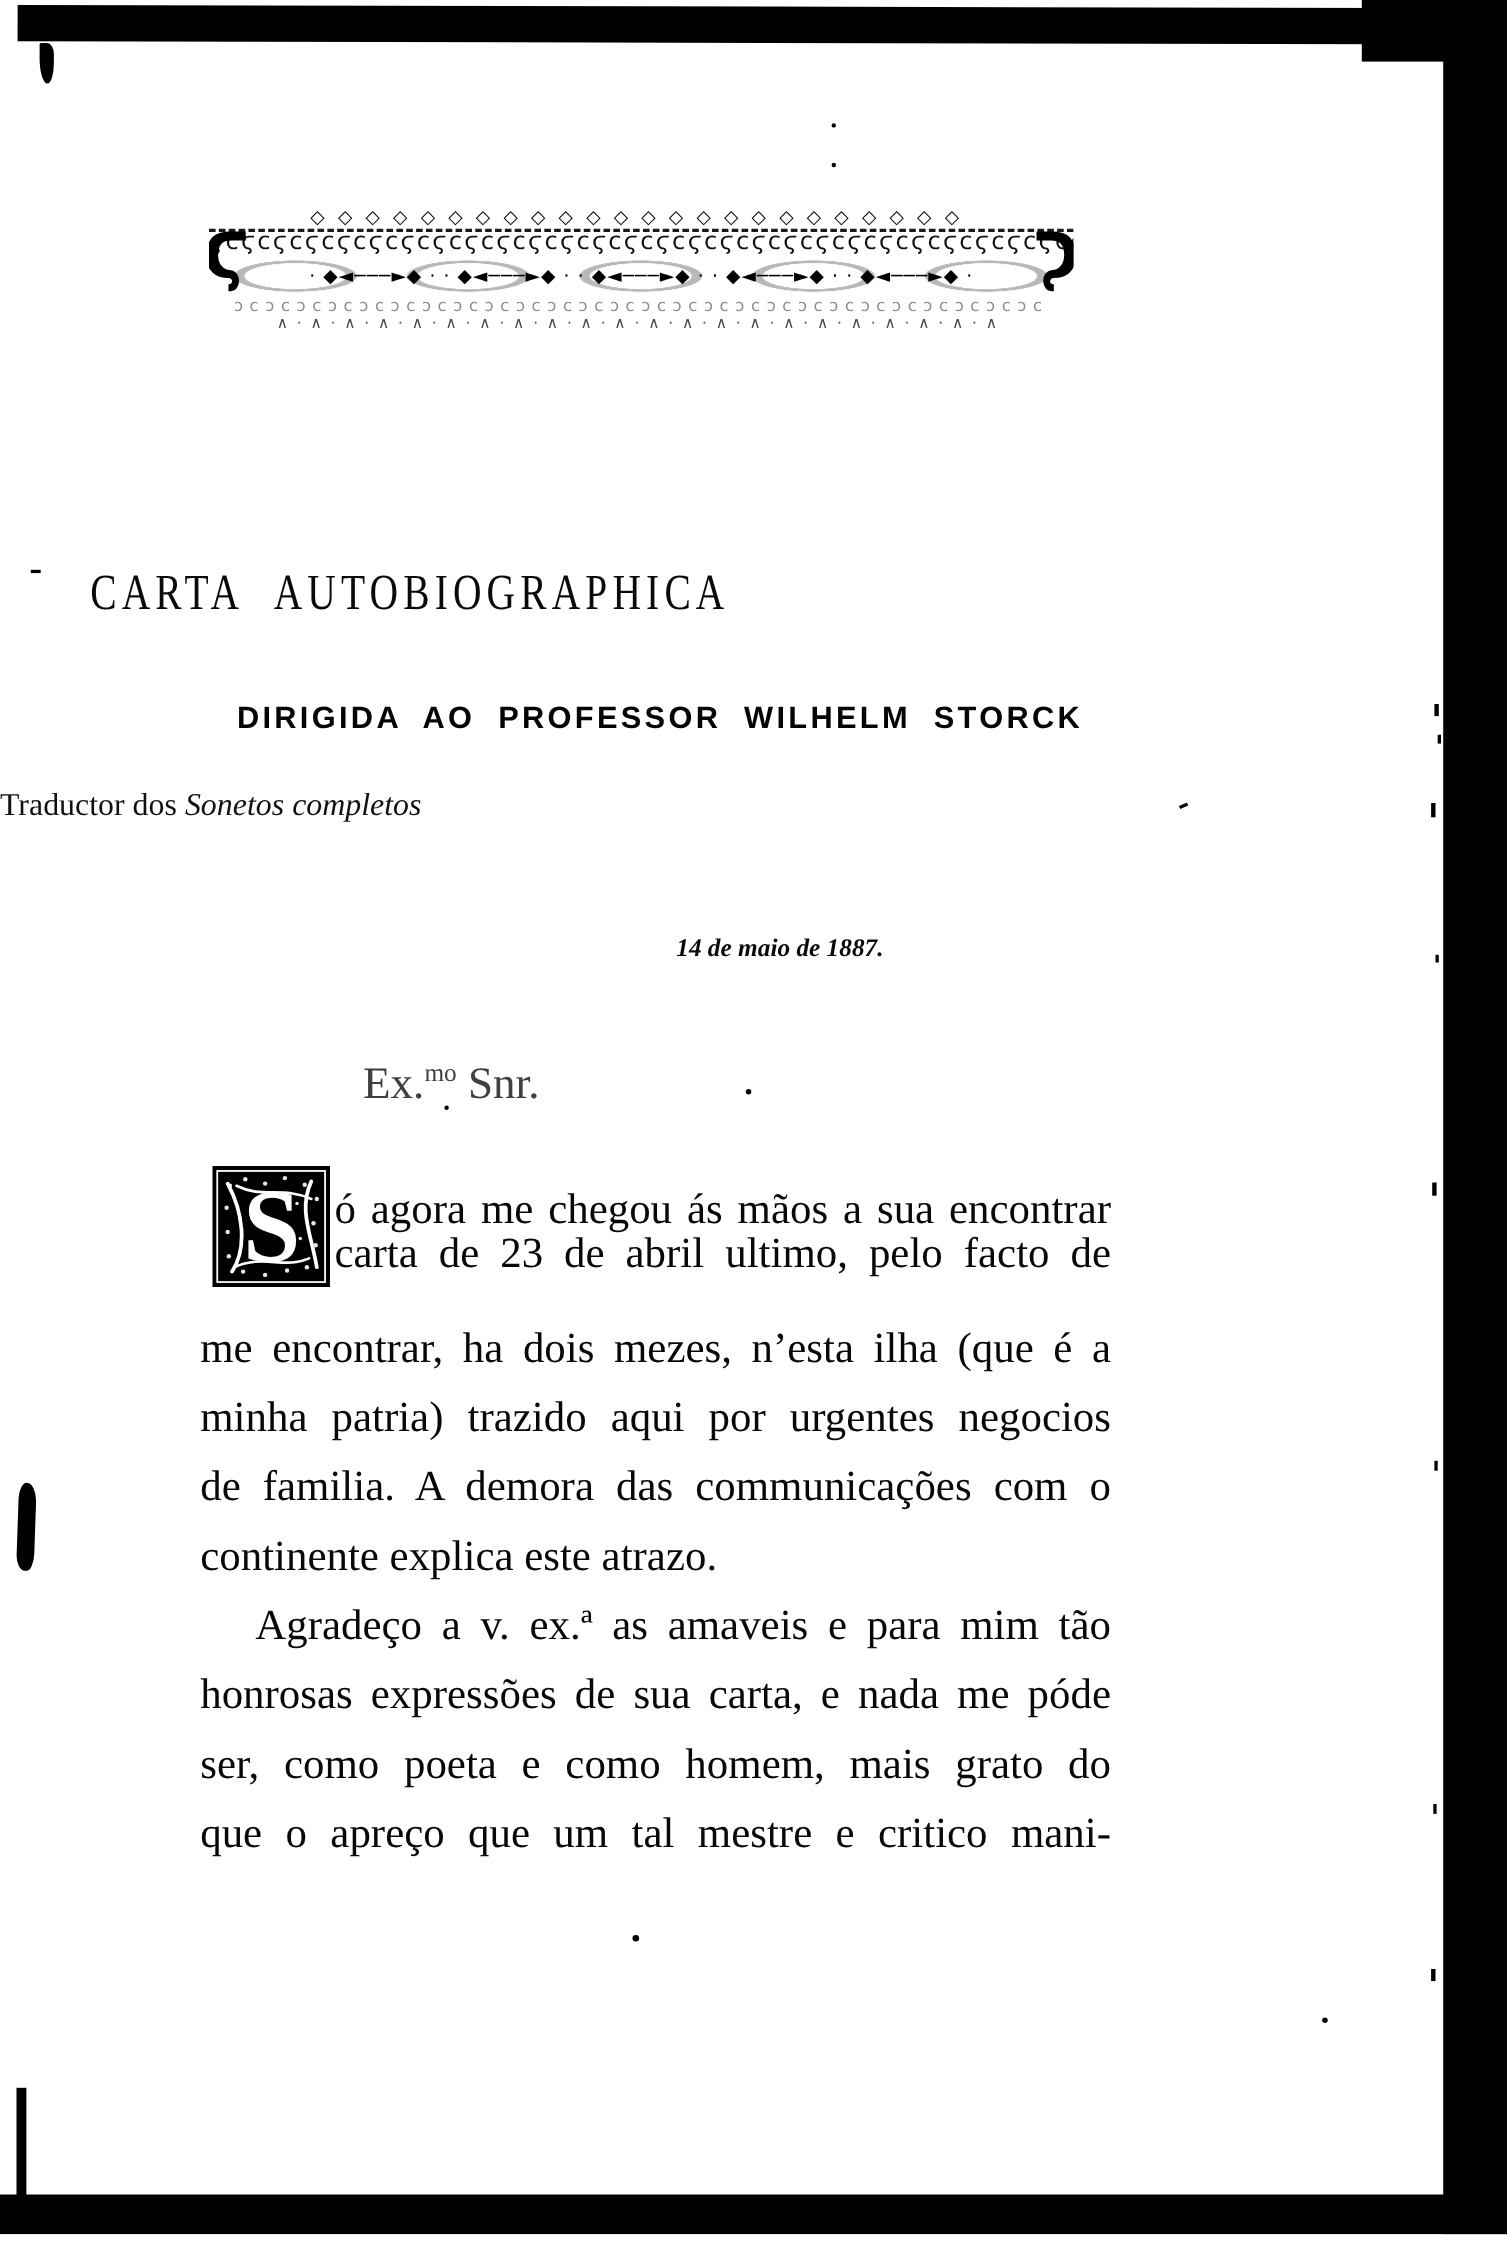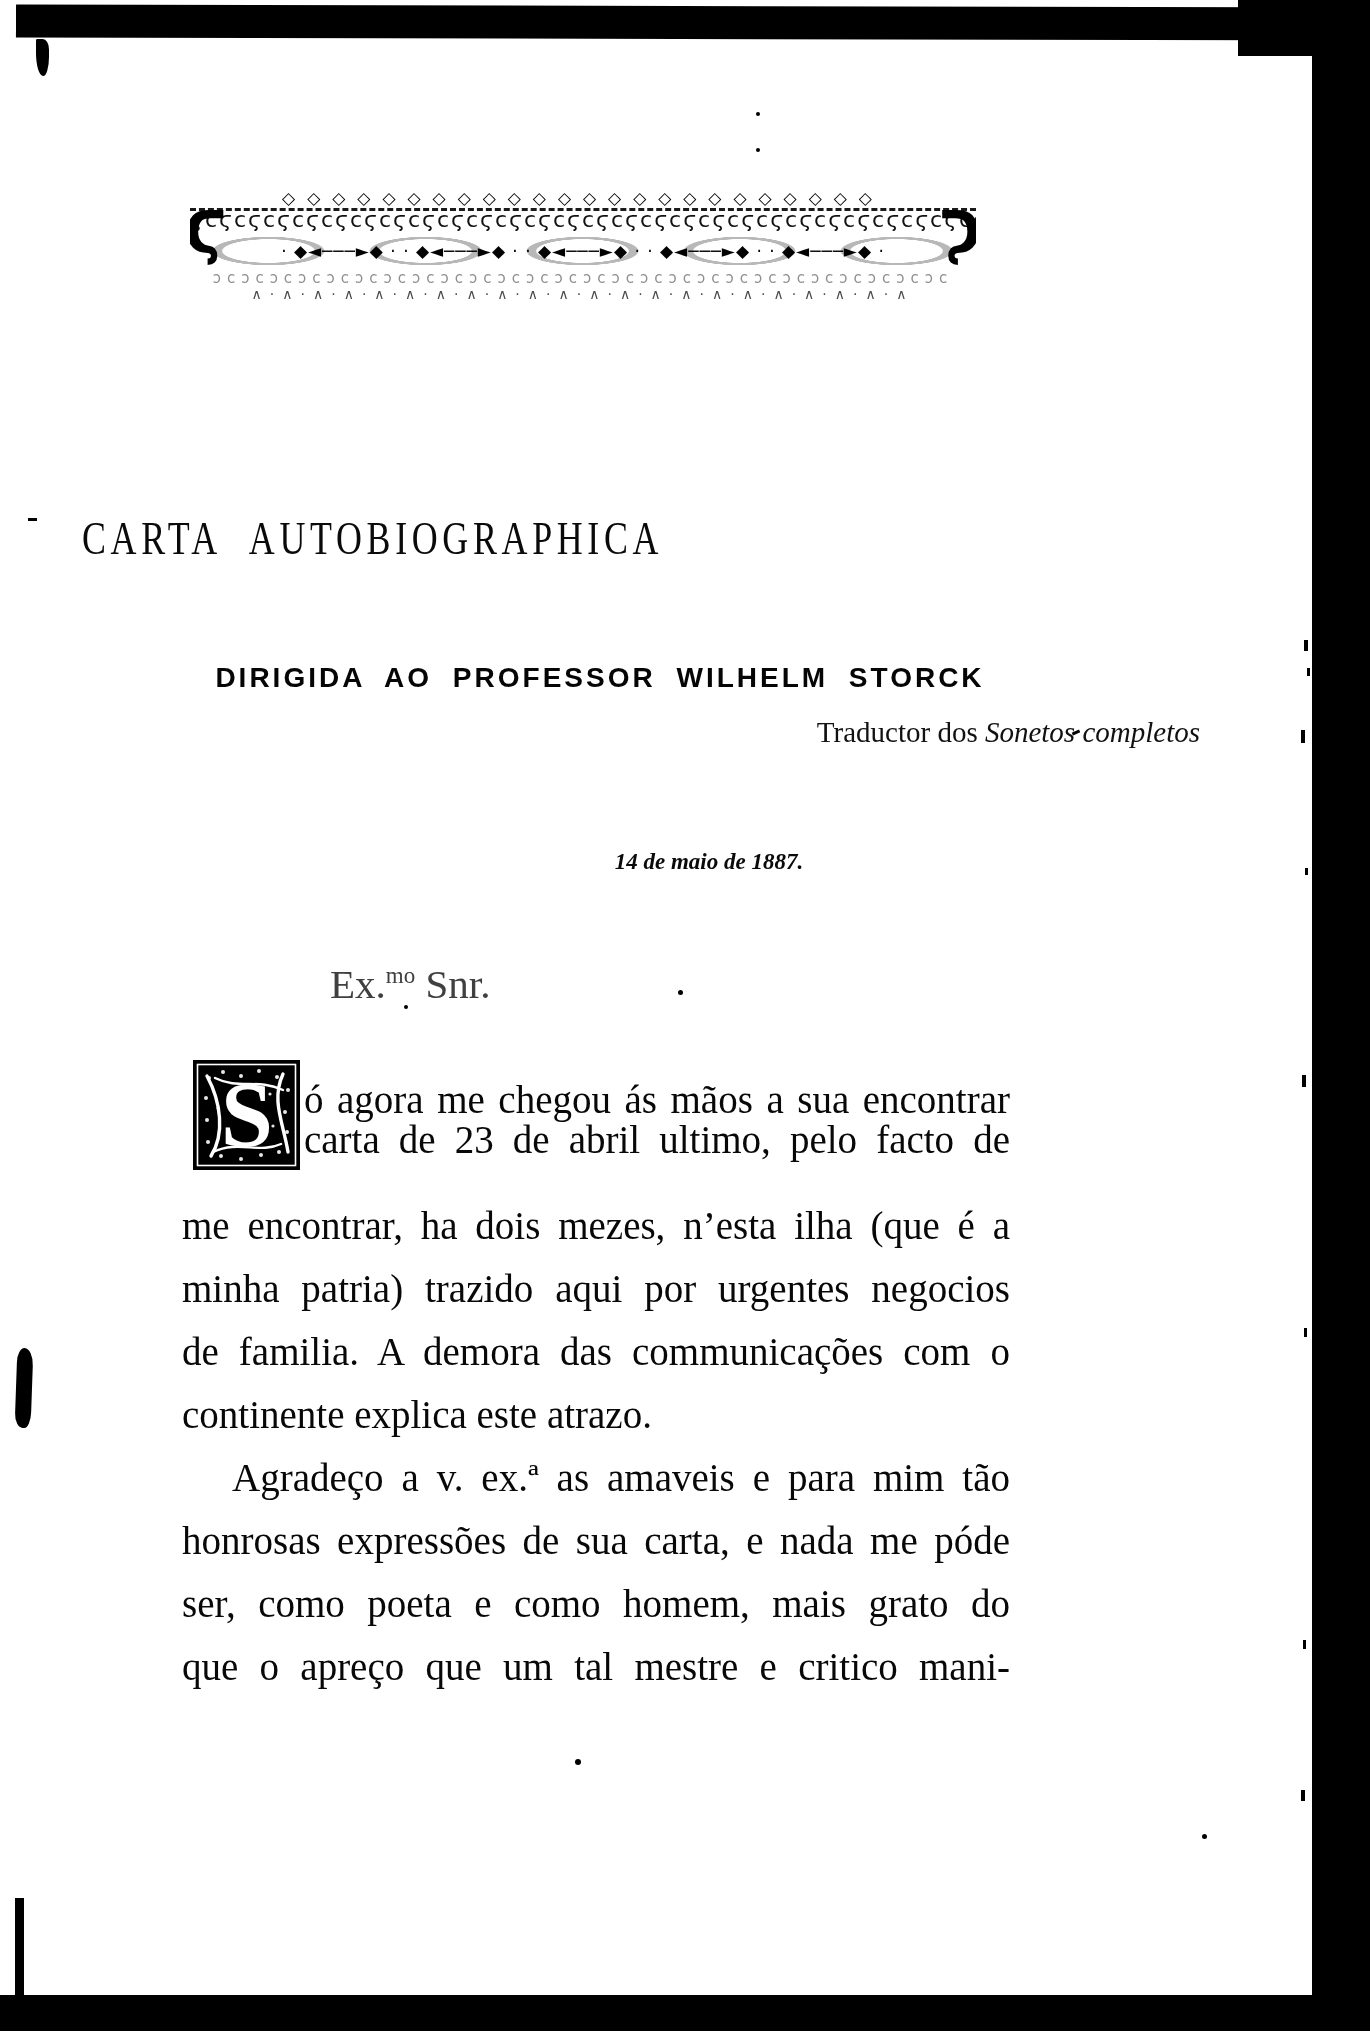--- a/index.html
+++ b/index.html
@@ -44,24 +44,24 @@
   
   .title-row{position:absolute;left:0;top:512px;width:1200px;text-align:left;}
   .title-row .inner{
     display:inline-block;font-size:46px;letter-spacing:6px;word-spacing:22px;
     transform:scaleX(.78);transform-origin:50% 50%;
     font-family:"Liberation Serif", serif;color:#0a0a0a;
   }
   .dedication{
     position:absolute;left:0;top:637px;width:1200px;text-align:center;
     font-family:"Liberation Sans", sans-serif;font-weight:bold;
-    font-size:28px;letter-spacing:3px;word-spacing:10px;color:#050505;margin-top:25px;
+    font-size:28px;letter-spacing:3px;word-spacing:10px;color:#050505;
   }
   .translator{
-    position:absolute;left:0;top:716px;width:1200px;text-align:right;
+    position:absolute;left:0;top:716px;width:1200px;text-align:left;
     font-size:29px;color:#111;
   }
   .translator .work{font-style:italic;}
   .dateline{
     position:absolute;left:556px;top:846px;width:460px;text-align:center;
     font-size:23px;font-weight:bold;line-height:31px;color:#0a0a0a;
   }
   .dateline .date-line{position:relative;left:-77px;font-style:italic;}
   .salutation{position:absolute;left:330px;top:940px;font-size:41px;color:#404040;margin-top:20px;}
   .salutation .sup{font-size:23px;position:relative;top:-15px;}

